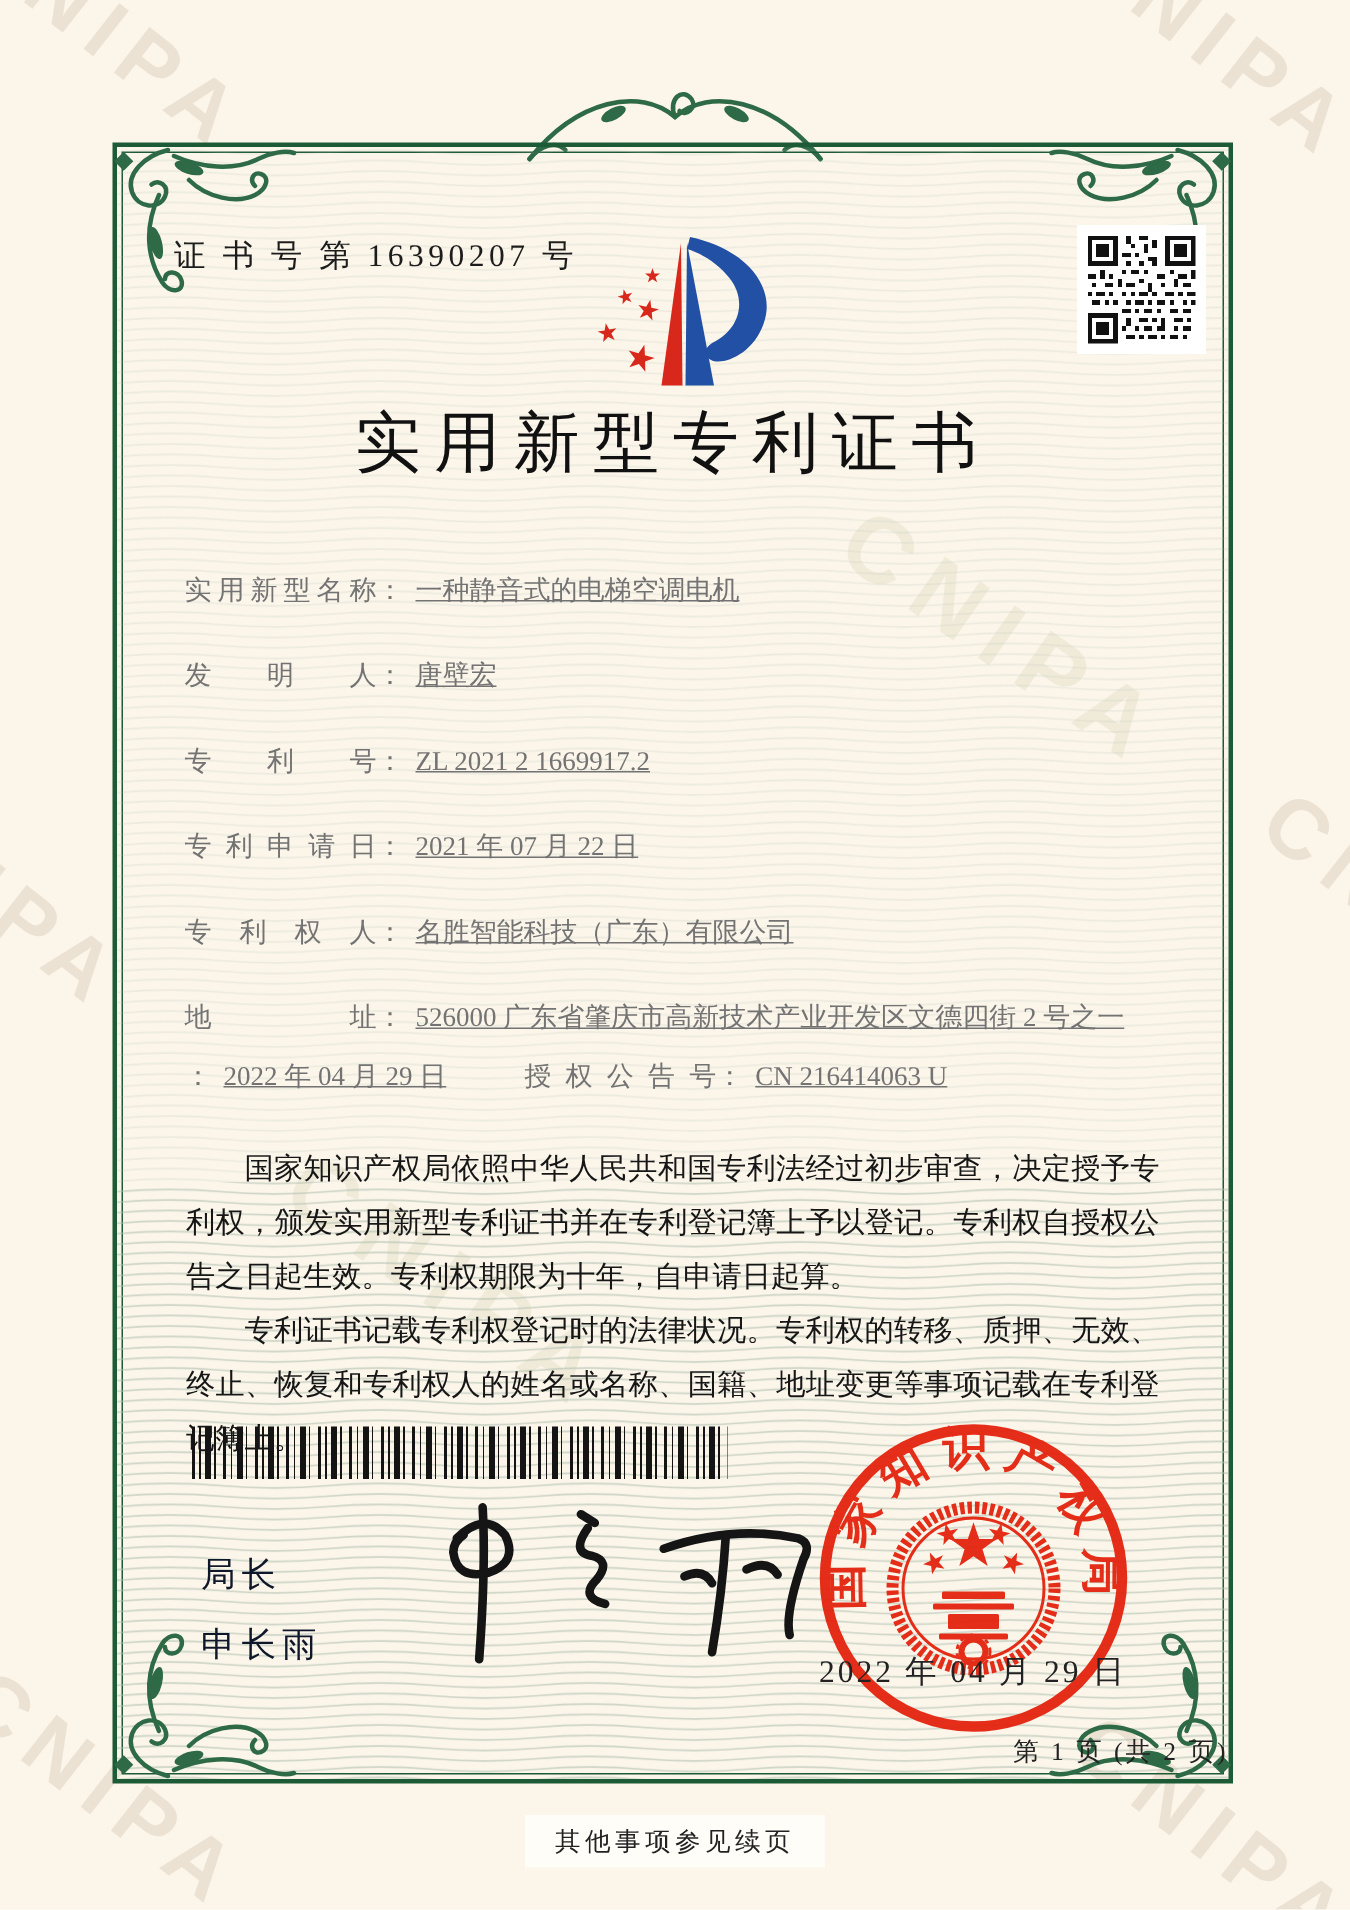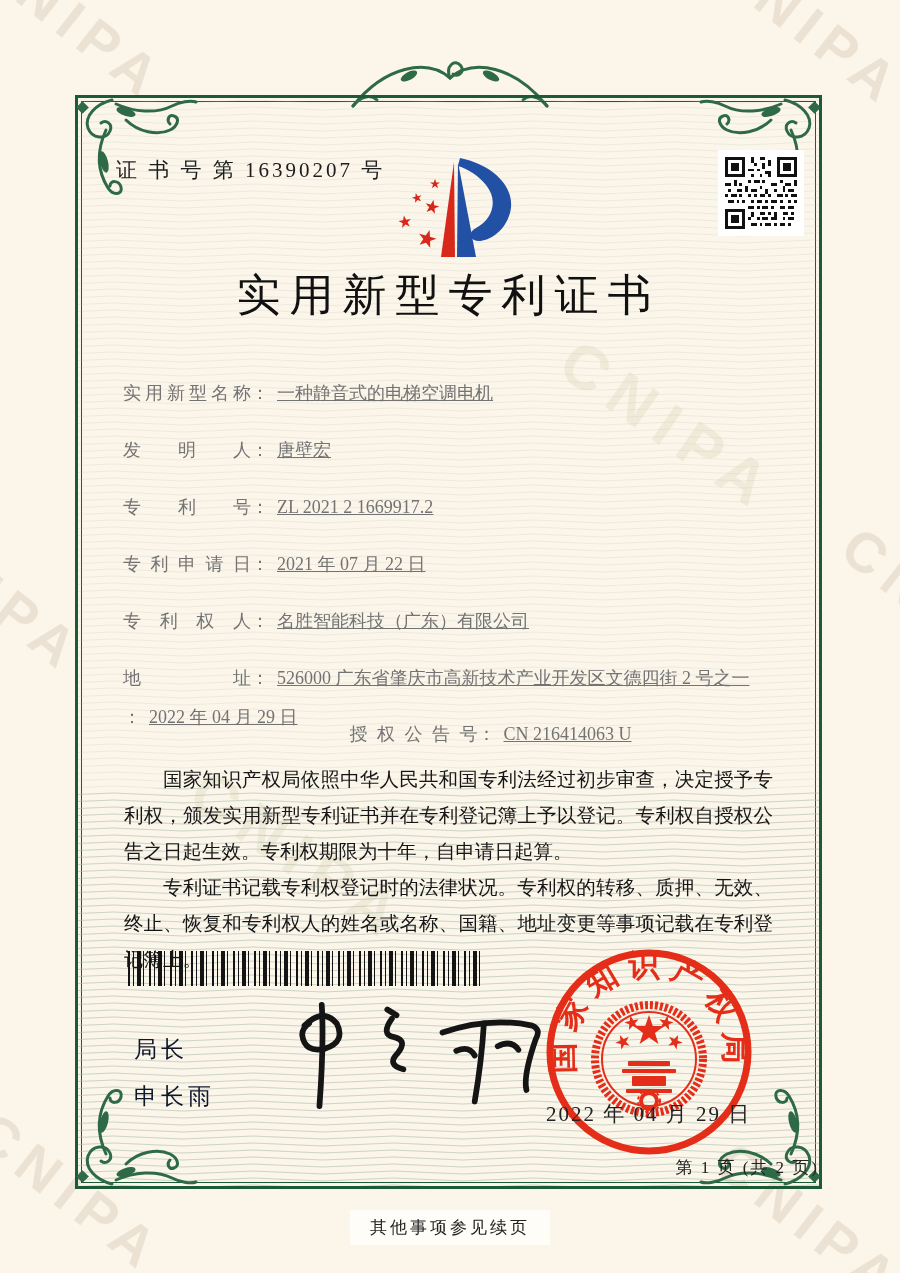--- a/index.html
+++ b/index.html
@@ -36,21 +36,21 @@
   .title{position:absolute;left:0;top:168px;width:100%;text-align:center;font-size:44px;
          font-weight:normal;letter-spacing:9px;color:#111;z-index:3;}
 
   
   .fields{position:absolute;left:45px;top:280px;width:660px;z-index:3;font-size:18px;color:#737373;}
   .frow{display:flex;margin-bottom:26px;line-height:31px;}
   .flabel{display:inline-block;width:128px;text-align:justify;text-align-last:justify;flex:none;}
   .fcolon{flex:none;}
   .fvalue{padding-left:8px;max-width:556px;text-decoration:underline;}
   .grant-row{display:flex;line-height:31px;}
-  .grant-pair2{margin-left:52px;display:flex;margin-top:17px;}
+  .grant-pair2{margin-left:52px;display:flex;}
 
   
   .paras{position:absolute;left:46px;right:46px;top:664px;z-index:3;font-size:19.5px;
          line-height:36px;text-align:justify;color:#161616;}
   .paras p{margin:0;text-indent:2em;}
 
   
   .barcode{position:absolute;left:50px;top:853px;width:357px;height:35px;z-index:3;
     background-image:repeating-linear-gradient(90deg,#141414 0 2px,transparent 2px 5px,
       #141414 5px 6px,transparent 6px 9px,#141414 9px 13px,transparent 13px 15px,

